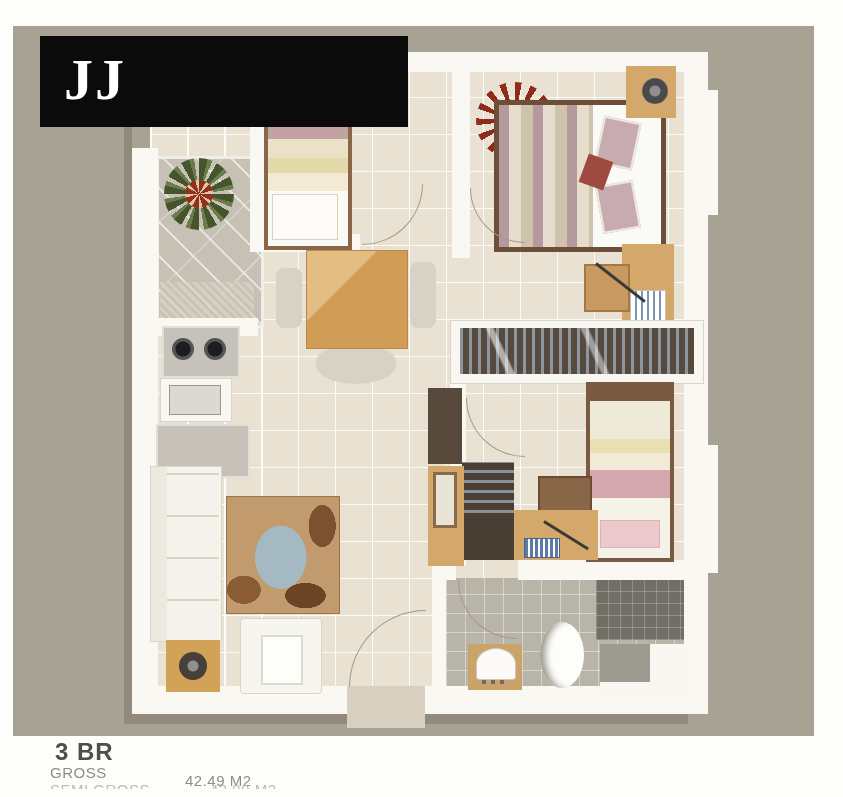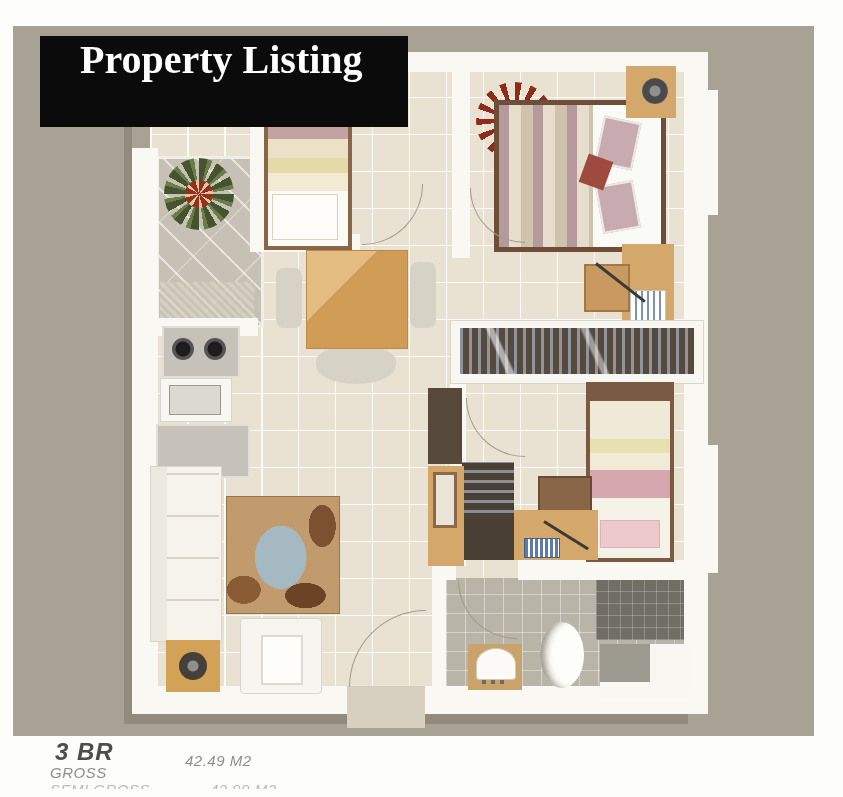--- a/index.html
+++ b/index.html
@@ -187,26 +187,26 @@
          box-shadow:inset 9px 0 7px -4px #9a968c;"></div>
 
     <div class="abs arc" style="left:362px;top:184px;width:60px;height:60px;border-left:none;border-top:none;border-bottom-right-radius:100%;"></div>
     <div class="abs arc" style="left:470px;top:188px;width:54px;height:54px;border-right:none;border-top:none;border-bottom-left-radius:100%;"></div>
     <div class="abs arc" style="left:466px;top:398px;width:58px;height:58px;border-right:none;border-top:none;border-bottom-left-radius:100%;"></div>
     <div class="abs arc" style="left:458px;top:580px;width:58px;height:58px;border-right:none;border-top:none;border-bottom-left-radius:100%;"></div>
     <div class="abs arc" style="left:349px;top:610px;width:76px;height:76px;border-right:none;border-bottom:none;border-top-left-radius:100%;"></div>
   </div>
 
   <div class="abs banner" style="left:40px;top:36px;width:368px;height:91px;">
-    <span class="title">Property Listing</span>
+    <span class="brand">JJ</span>
   </div>
 
-  <div class="abs" style="left:0;top:736px;width:676px;height:61px;background:#fdfdfb;font-style:italic;">
+  <div class="abs" style="left:0;top:736px;width:676px;height:61px;background:#fdfdfb;">
     <div class="abs unit-type" style="left:55px;top:2px;">3 BR</div>
     <div class="abs ft-label" style="left:50px;top:28px;">GROSS</div>
-    <div class="abs ft-value" style="left:185px;top:16px;">42.49 M2</div>
+    <div class="abs ft-value" style="left:185px;top:36px;">42.49 M2</div>
     <div class="abs clipped-row" style="left:50px;top:45px;width:260px;">
       <span style="left:0;">SEMI GROSS</span>
       <span style="left:160px;">42.99 M2</span>
     </div>
   </div>
 
 </div>
 
 </body></html>

